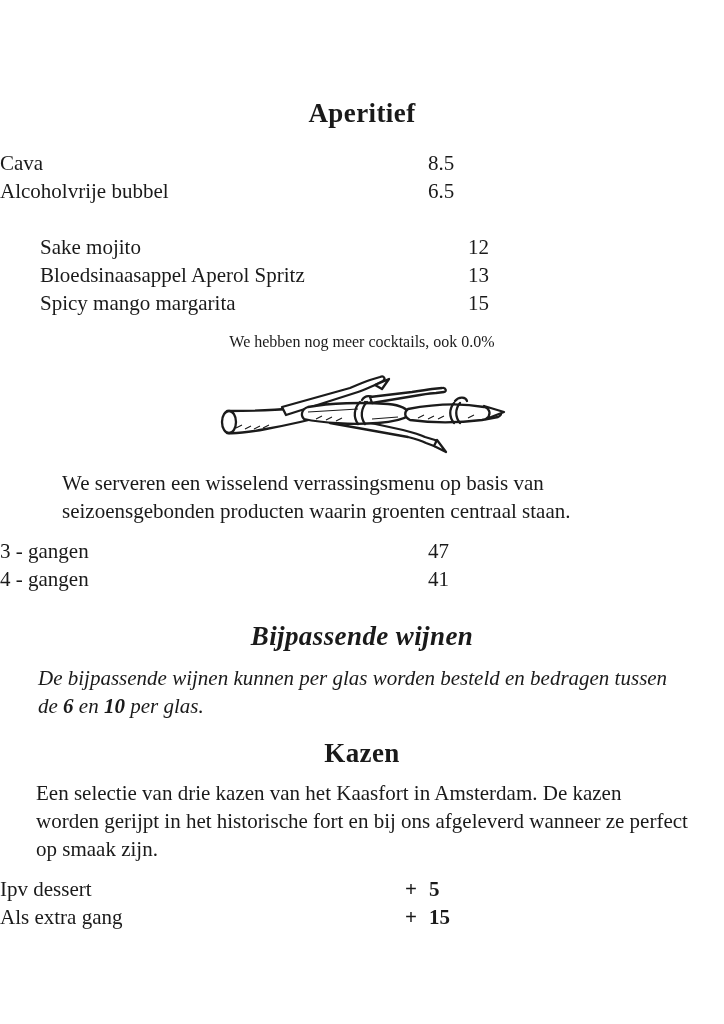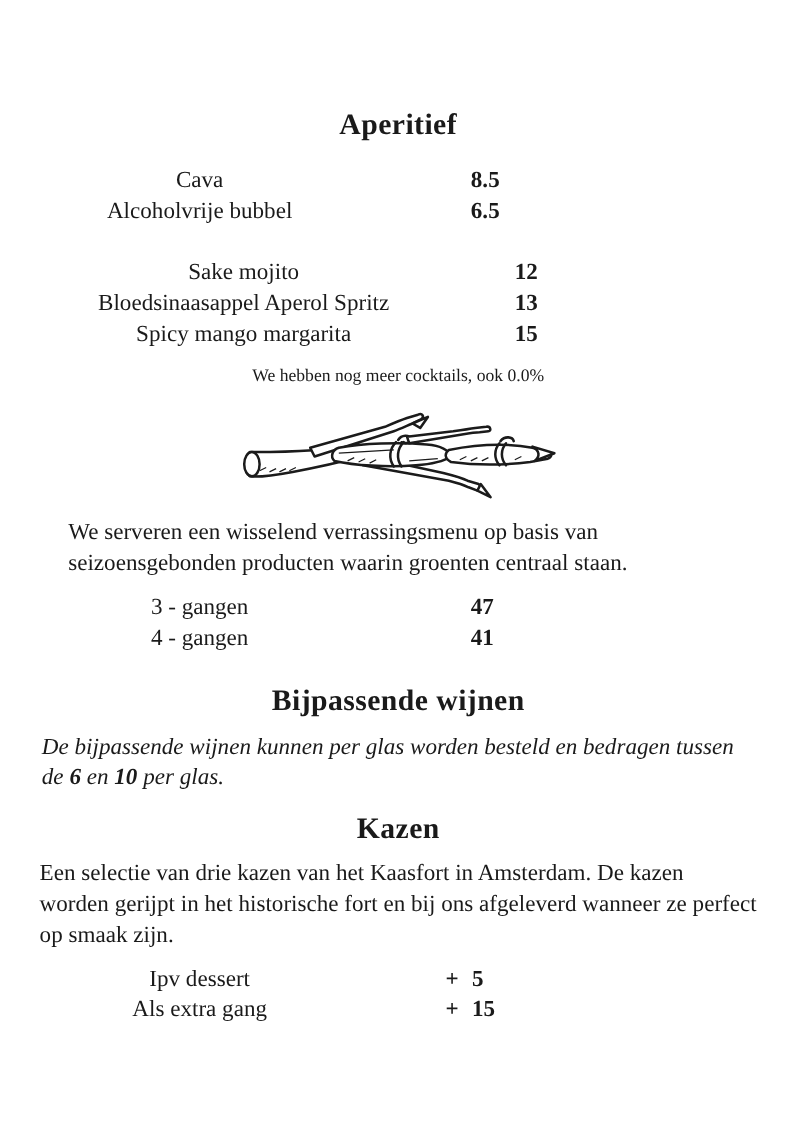--- a/index.html
+++ b/index.html
@@ -20,43 +20,43 @@
   .section-title {
     margin: 0;
     text-align: center;
     font-size: 27px;
     font-weight: 700;
     letter-spacing: 0.4px;
     line-height: 1.15;
   }
   .title-aperitief { margin-top: 82px; }
   .title-menu     { margin-top: 16px; }
-  .title-wijnen   { margin-top: 28px; }
+  .title-wijnen   { margin-top: 28px; font-style: italic; }
   .title-kazen    { margin-top: 18px; }
 
   .rows { margin: 0; }
   .rows-g1 { margin-top: 20px; }
   .rows-g2 { margin-top: 28px; padding-left: 40px; }
   .rows-menu { margin-top: 12px; }
   .rows-kazen { margin-top: 12px; }
 
   .row {
     display: flex;
     align-items: baseline;
     font-size: 21px;
     line-height: 28px;
   }
   .row .name {
     width: 363px;
-    text-align: center;
+    text-align: left;
     white-space: nowrap;
   }
   .row .price {
     margin-left: 65px;
-    font-weight: 700;
+    font-weight: 400;
     text-align: left;
     white-space: nowrap;
   }
   .row .plus {
     margin-left: 40px;
     width: 16px;
     text-align: center;
     font-weight: 700;
   }
   .row .price2 {

